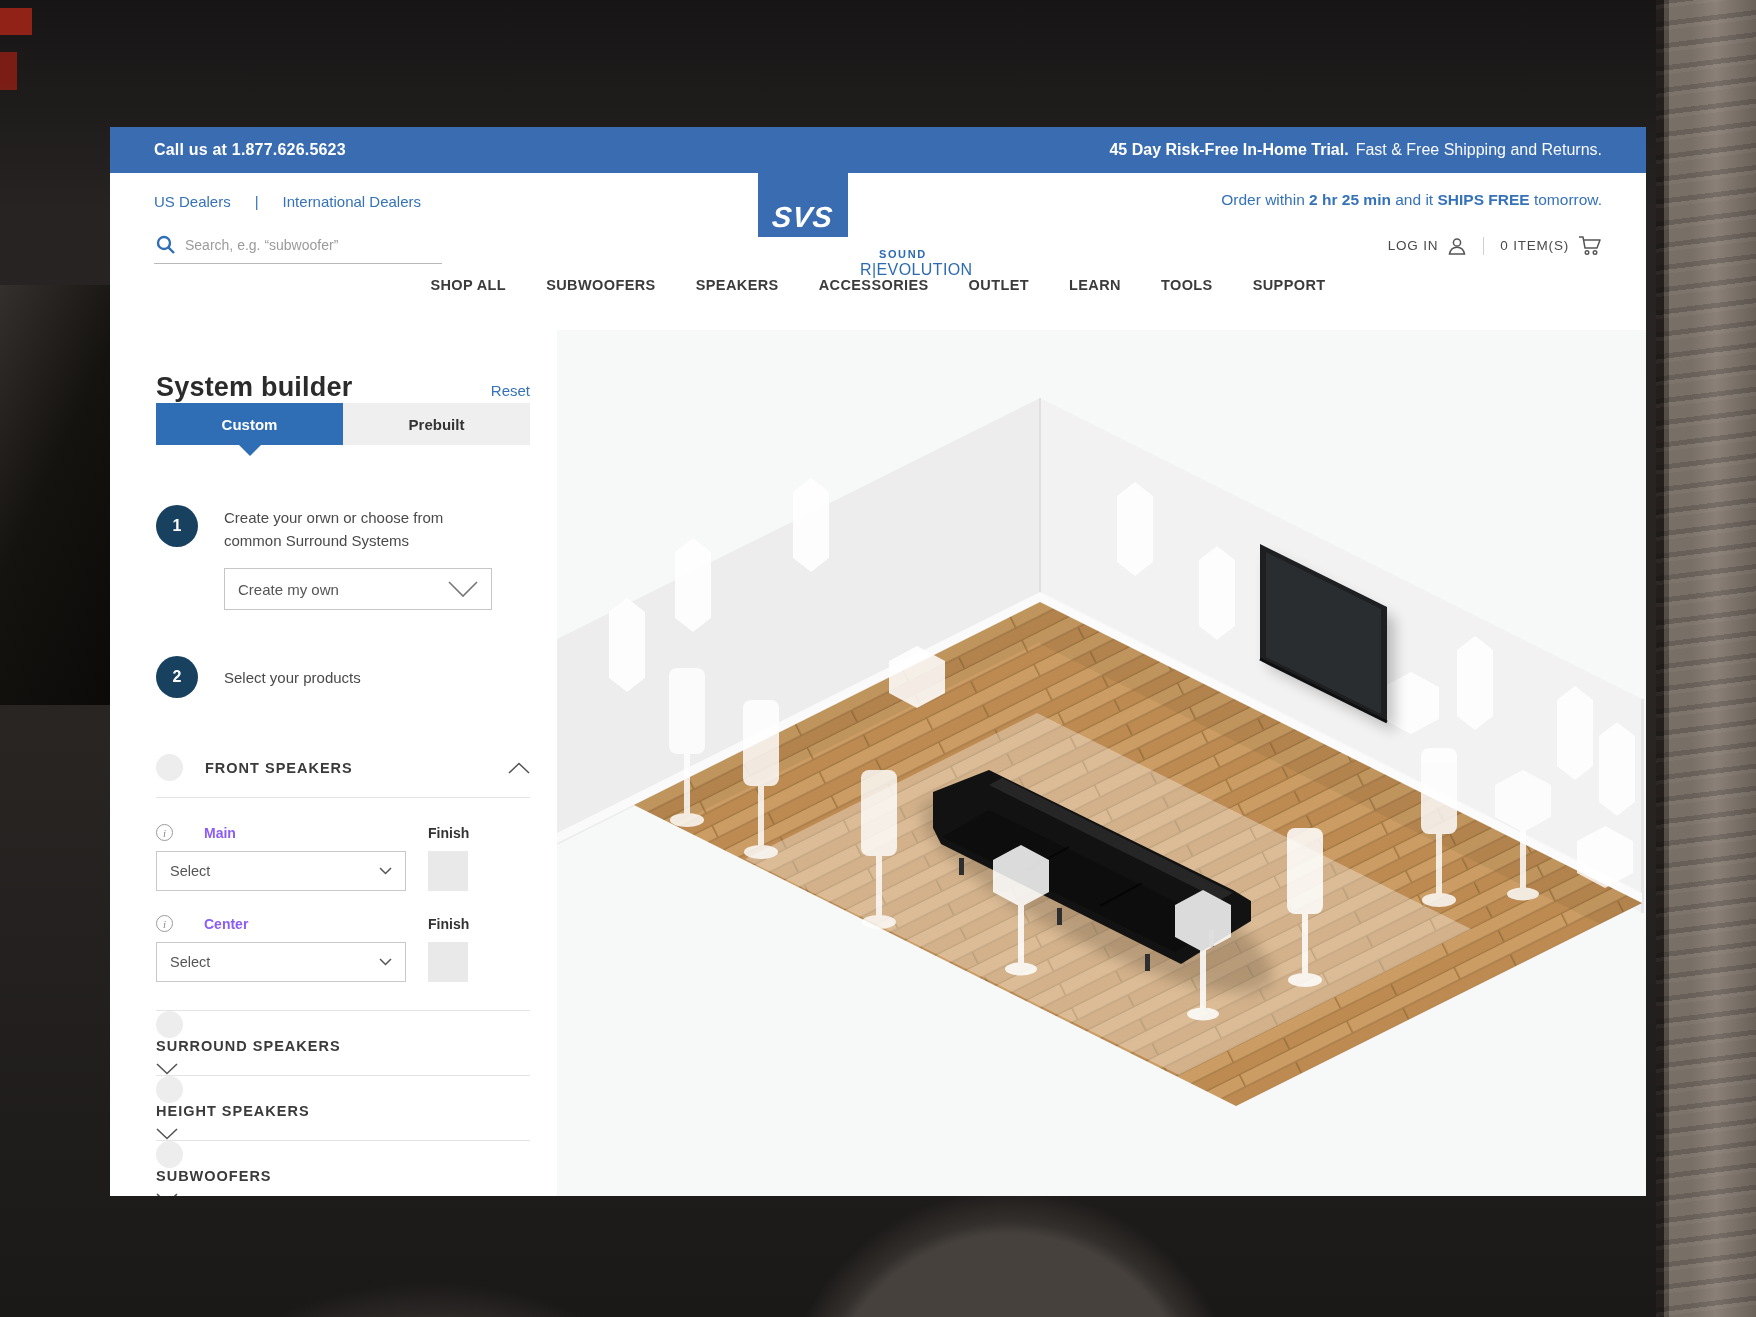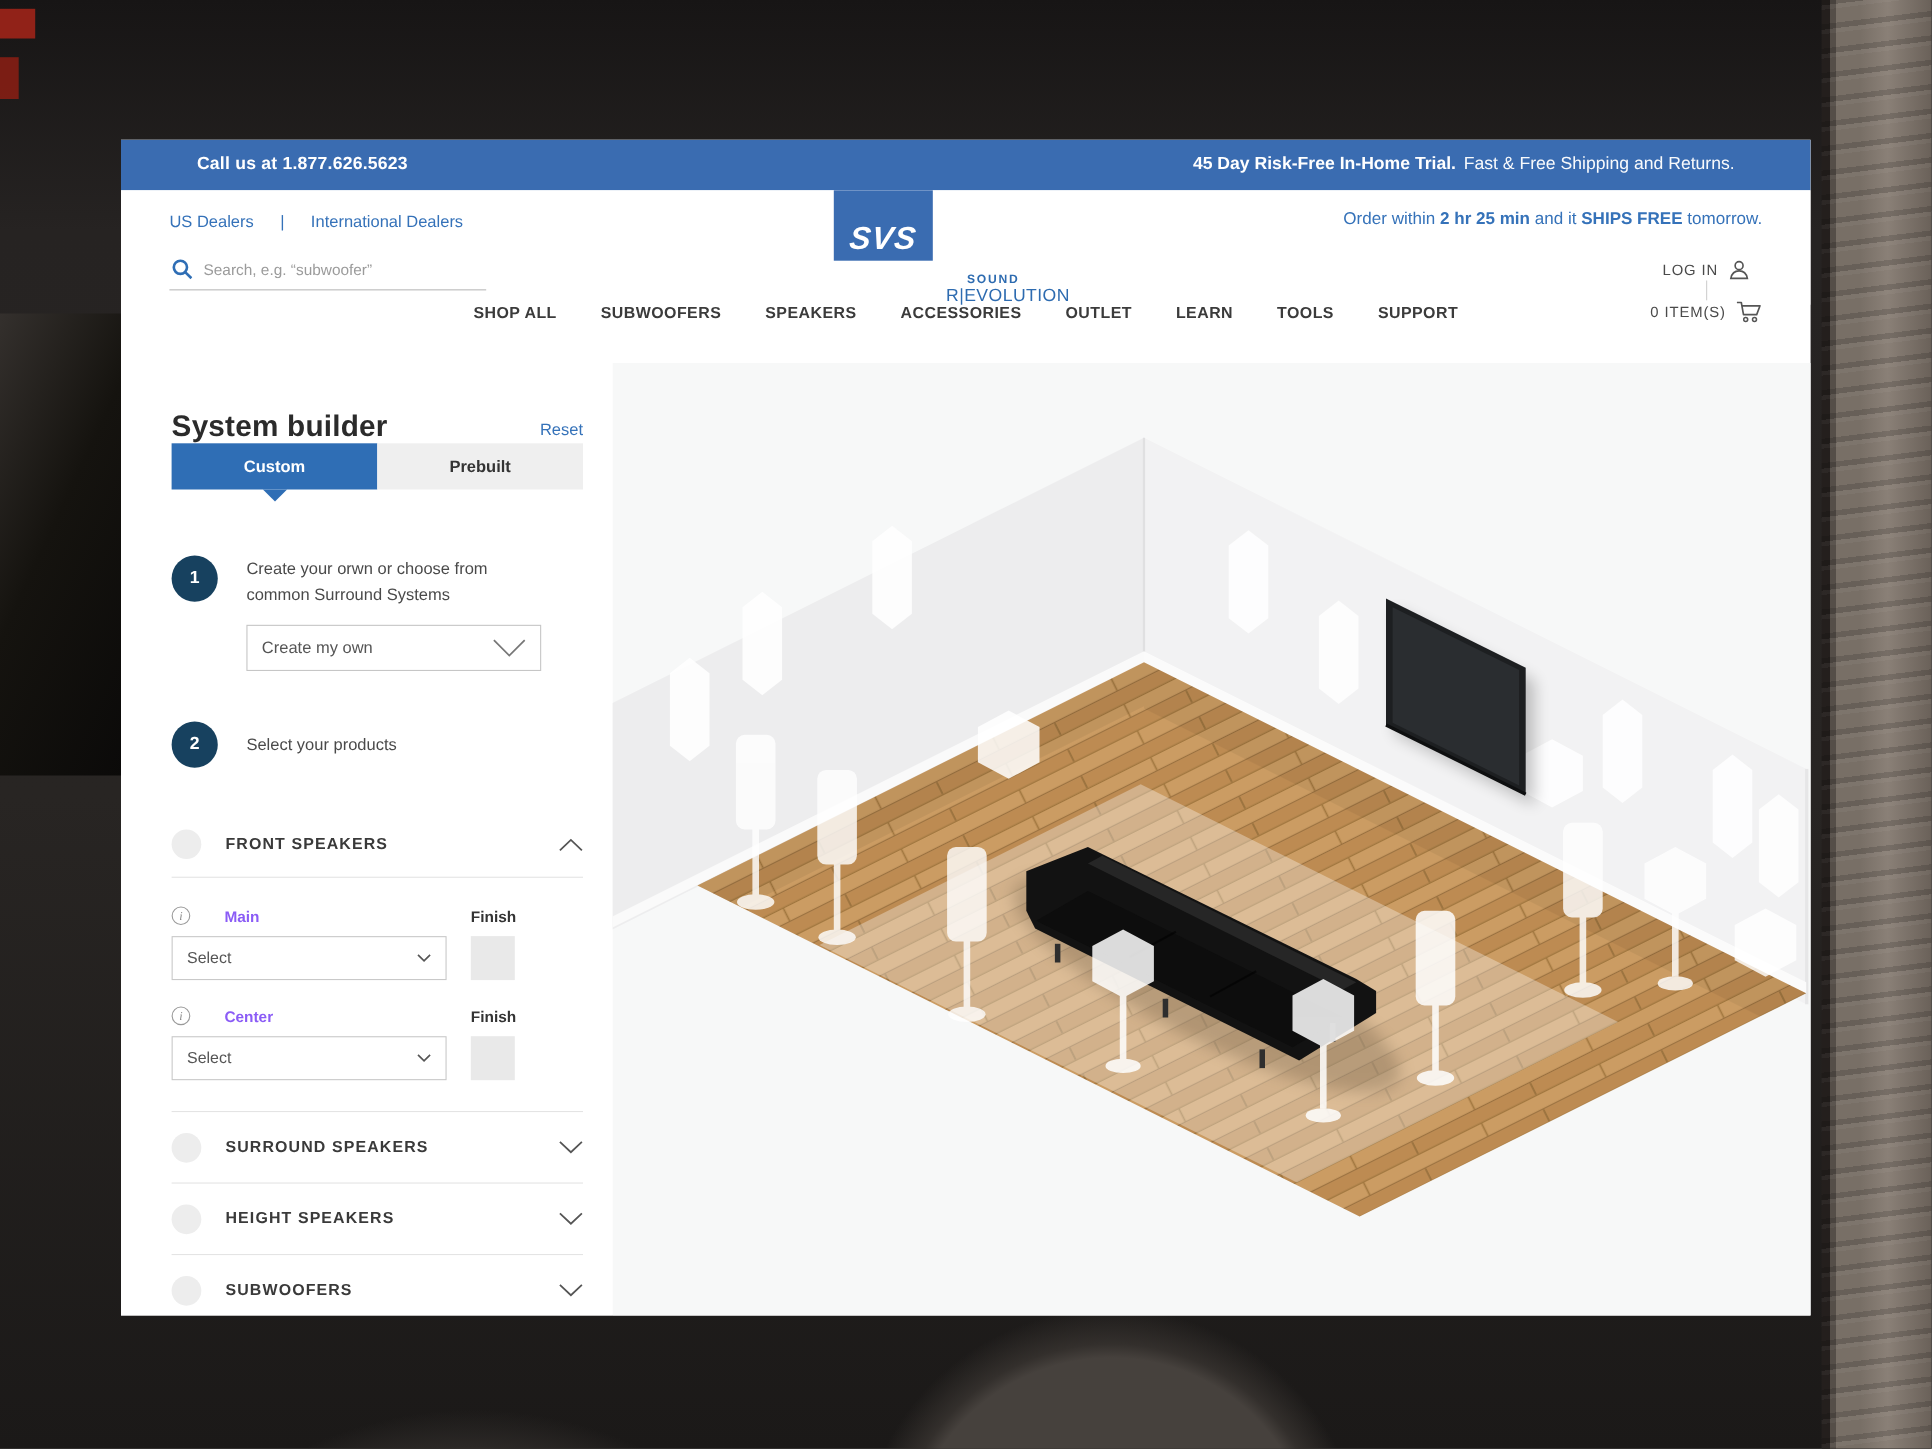--- a/index.html
+++ b/index.html
@@ -31,21 +31,21 @@
   
   .card {
     position:absolute; left:110px; top:127px; width:1536px; height:1069px;
     background:#ffffff; overflow:hidden;
   }
 
   
   .topbar {
     height:46px; background:#3a6cb1; color:#fff;
     display:flex; align-items:center; justify-content:space-between;
-    padding:0 69px; font-size:16px;
+    padding:0 44px; font-size:16px;
   }
   .topbar .phone { font-weight:bold; letter-spacing:.2px; }
   .topbar .promo { display:flex; gap:7px; }
   .topbar .promo-bold { font-weight:bold; }
   .topbar .promo-rest { font-weight:normal; opacity:.97; }
 
   
   .header { position:relative; height:104px; background:#fff; }
   .dealers {
     position:absolute; left:44px; top:20px; font-size:15px; color:#3572b9;
@@ -75,21 +75,21 @@
   }
   .wordmark { position:absolute; left:750px; top:76px; color:#2d6bb0; line-height:1; cursor:pointer; }
   .wordmark .sound { display:block; margin-left:19px; font-size:11px; font-weight:bold; letter-spacing:1.6px; }
   .wordmark .rev { display:block; font-size:16px; letter-spacing:.4px; margin-top:2px; }
   .orderline {
     position:absolute; right:44px; top:18px; font-size:15.5px; color:#3572b9; white-space:pre;
   }
   .orderline b { font-weight:bold; }
   .accountline {
     position:absolute; right:44px; top:62px; display:flex; align-items:center;
-    color:#4a4a4a; font-size:13.5px; letter-spacing:.8px;flex-direction:column;
+    color:#4a4a4a; font-size:13.5px; letter-spacing:.8px;
   }
   .accountline .grp { display:flex; align-items:center; gap:9px; cursor:pointer; }
   .accountline .vsep { width:1px; height:18px; background:#cfcfcf; margin:0 16px; }
 
   
   .nav {
     height:53px; display:flex; align-items:flex-start; justify-content:center; gap:40px;
     font-size:14.5px; font-weight:bold; color:#3b3b3b; letter-spacing:.4px;
   }
   .nav .nav-item { cursor:pointer; }
@@ -148,21 +148,21 @@
   .field-label { font-size:14px; font-weight:bold; color:#8b5cf6;margin-left:21px; }
   .finish-label { position:absolute; left:272px; font-size:14px; font-weight:bold; color:#333; }
   .select-row { margin-top:10px; display:flex; align-items:center; }
   .mini-select {
     width:250px; height:40px; border:1px solid #c9c9c9; background:#fff;
     display:flex; align-items:center; justify-content:space-between; padding:0 13px;
     font-size:14.5px; color:#555; cursor:pointer;
   }
   .swatch { width:40px; height:40px; background:#e9e9e9; margin-left:22px; }
 
-  .collapsed-row { height:64px; margin-top:0; display:flex; align-items:center; cursor:pointer; }
+  .collapsed-row { height:64px; margin-top:0; display:flex; align-items:flex-start; cursor:pointer;flex-direction:column; }
   .thin-div { height:1px; background:#e4e4e4; }
 </style>
 </head>
 <body>
 
 <div class="bg-pillar"></div>
 <div class="bg-speaker-edge"></div>
 <div class="bg-red-1"></div>
 <div class="bg-red-2"></div>
 

